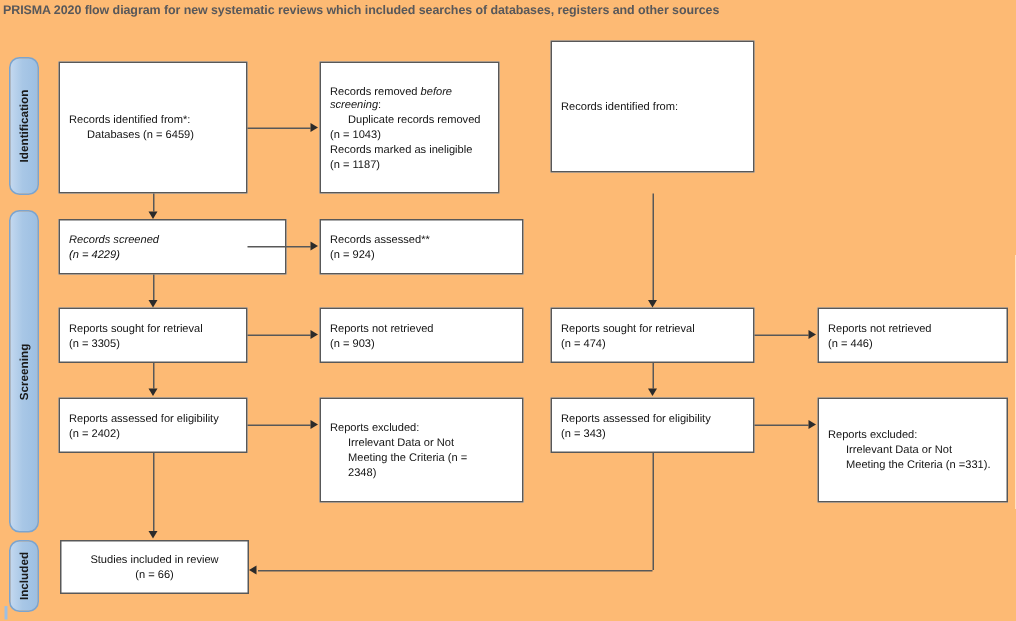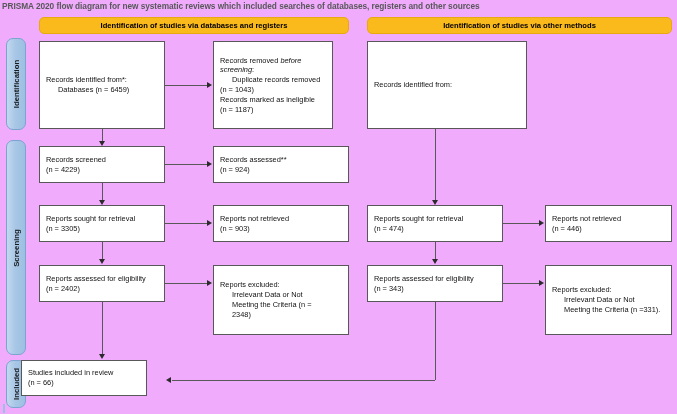--- a/index.html
+++ b/index.html
@@ -4,21 +4,21 @@
 <style>
   html, body {
     margin: 0;
     padding: 0;
     background: #ffffff;
   }
   #page {
     position: relative;
     width: 677px;
     height: 414px;
-    background: #f0abfc;
+    background: #fdba74;
     font-family: "Liberation Sans", sans-serif;
     overflow: hidden;
   }
 
   
   .diagram-title {
     position: absolute;
     left: 2px;
     top: 1px;
     width: 670px;
@@ -85,30 +85,30 @@
     justify-content: center;
     padding: 3px 6px;
   }
   .fbox .ln { white-space: nowrap; }
   .fbox .ind { padding-left: 12px; }
   .fbox .it { font-style: italic; }
 
   
   #box-identified      { left: 39px;  top: 41px;  width: 126px; height: 88px; }
   #box-removed         { left: 213px; top: 41px;  width: 120px; height: 88px; }
-  #box-screened        { left: 39px;  top: 146px; width: 126px; height: 37px; }
+  #box-screened        { left: 39px;  top: 146px; width: 152px; height: 37px; font-style: italic; }
   #box-excluded        { left: 213px; top: 146px; width: 136px; height: 37px; }
   #box-sought          { left: 39px;  top: 205px; width: 126px; height: 37px; }
   #box-notretrieved    { left: 213px; top: 205px; width: 136px; height: 37px; }
   #box-assessed        { left: 39px;  top: 265px; width: 126px; height: 37px; }
   #box-repexcluded     { left: 213px; top: 265px; width: 136px; height: 70px; }
-  #box-included        { left: 21px;  top: 360px; width: 126px; height: 36px; }
-
-  
-  #box-r-identified    { left: 367px; top: 41px;  width: 160px; height: 88px; }
+  #box-included        { left: 40px;  top: 360px; width: 126px; height: 36px; text-align: center; }
+
+  
+  #box-r-identified    { left: 367px; top: 27px;  width: 136px; height: 88px; }
   #box-r-sought        { left: 367px; top: 205px; width: 136px; height: 37px; }
   #box-r-notretrieved  { left: 545px; top: 205px; width: 127px; height: 37px; }
   #box-r-assessed      { left: 367px; top: 265px; width: 136px; height: 37px; }
   #box-r-excluded      { left: 545px; top: 265px; width: 127px; height: 70px; }
 
   
   .conn {
     position: absolute;
     background: #585858;
   }
@@ -145,22 +145,20 @@
     background: #9dbfe2;
   }
 </style>
 </head>
 <body>
 
 <div id="page">
 
   <div class="diagram-title">PRISMA 2020 flow diagram for new systematic reviews which included searches of databases, registers and other sources</div>
 
-  <div class="phase-header" id="hdr-left">Identification of studies via databases and registers</div>
-  <div class="phase-header" id="hdr-right">Identification of studies via other methods</div>
 
   <div class="stage-tab" id="tab-identification">
     <span>Identification</span>
   </div>
   <div class="stage-tab" id="tab-screening">
     <span>Screening</span>
   </div>
   <div class="stage-tab" id="tab-included">
     <span>Included</span>
   </div>

